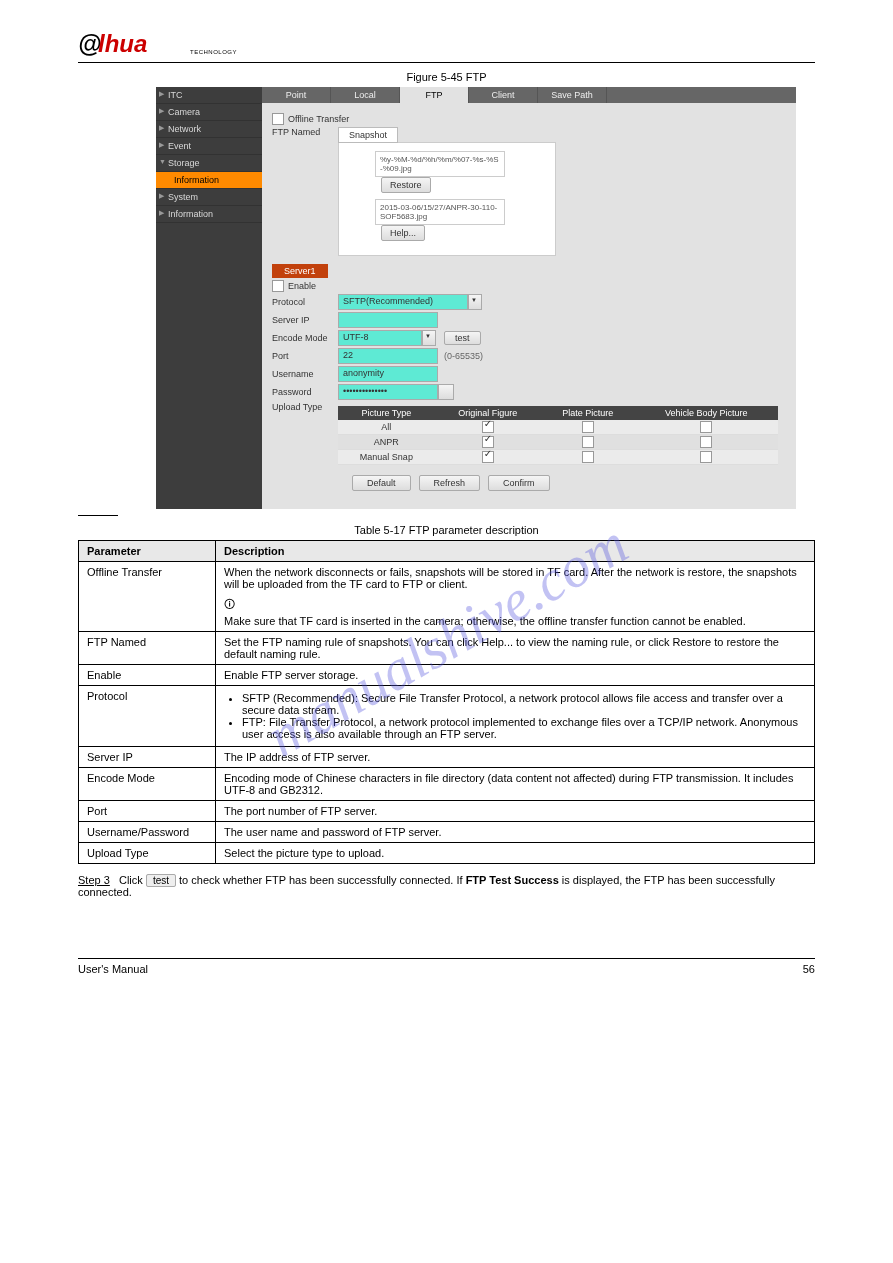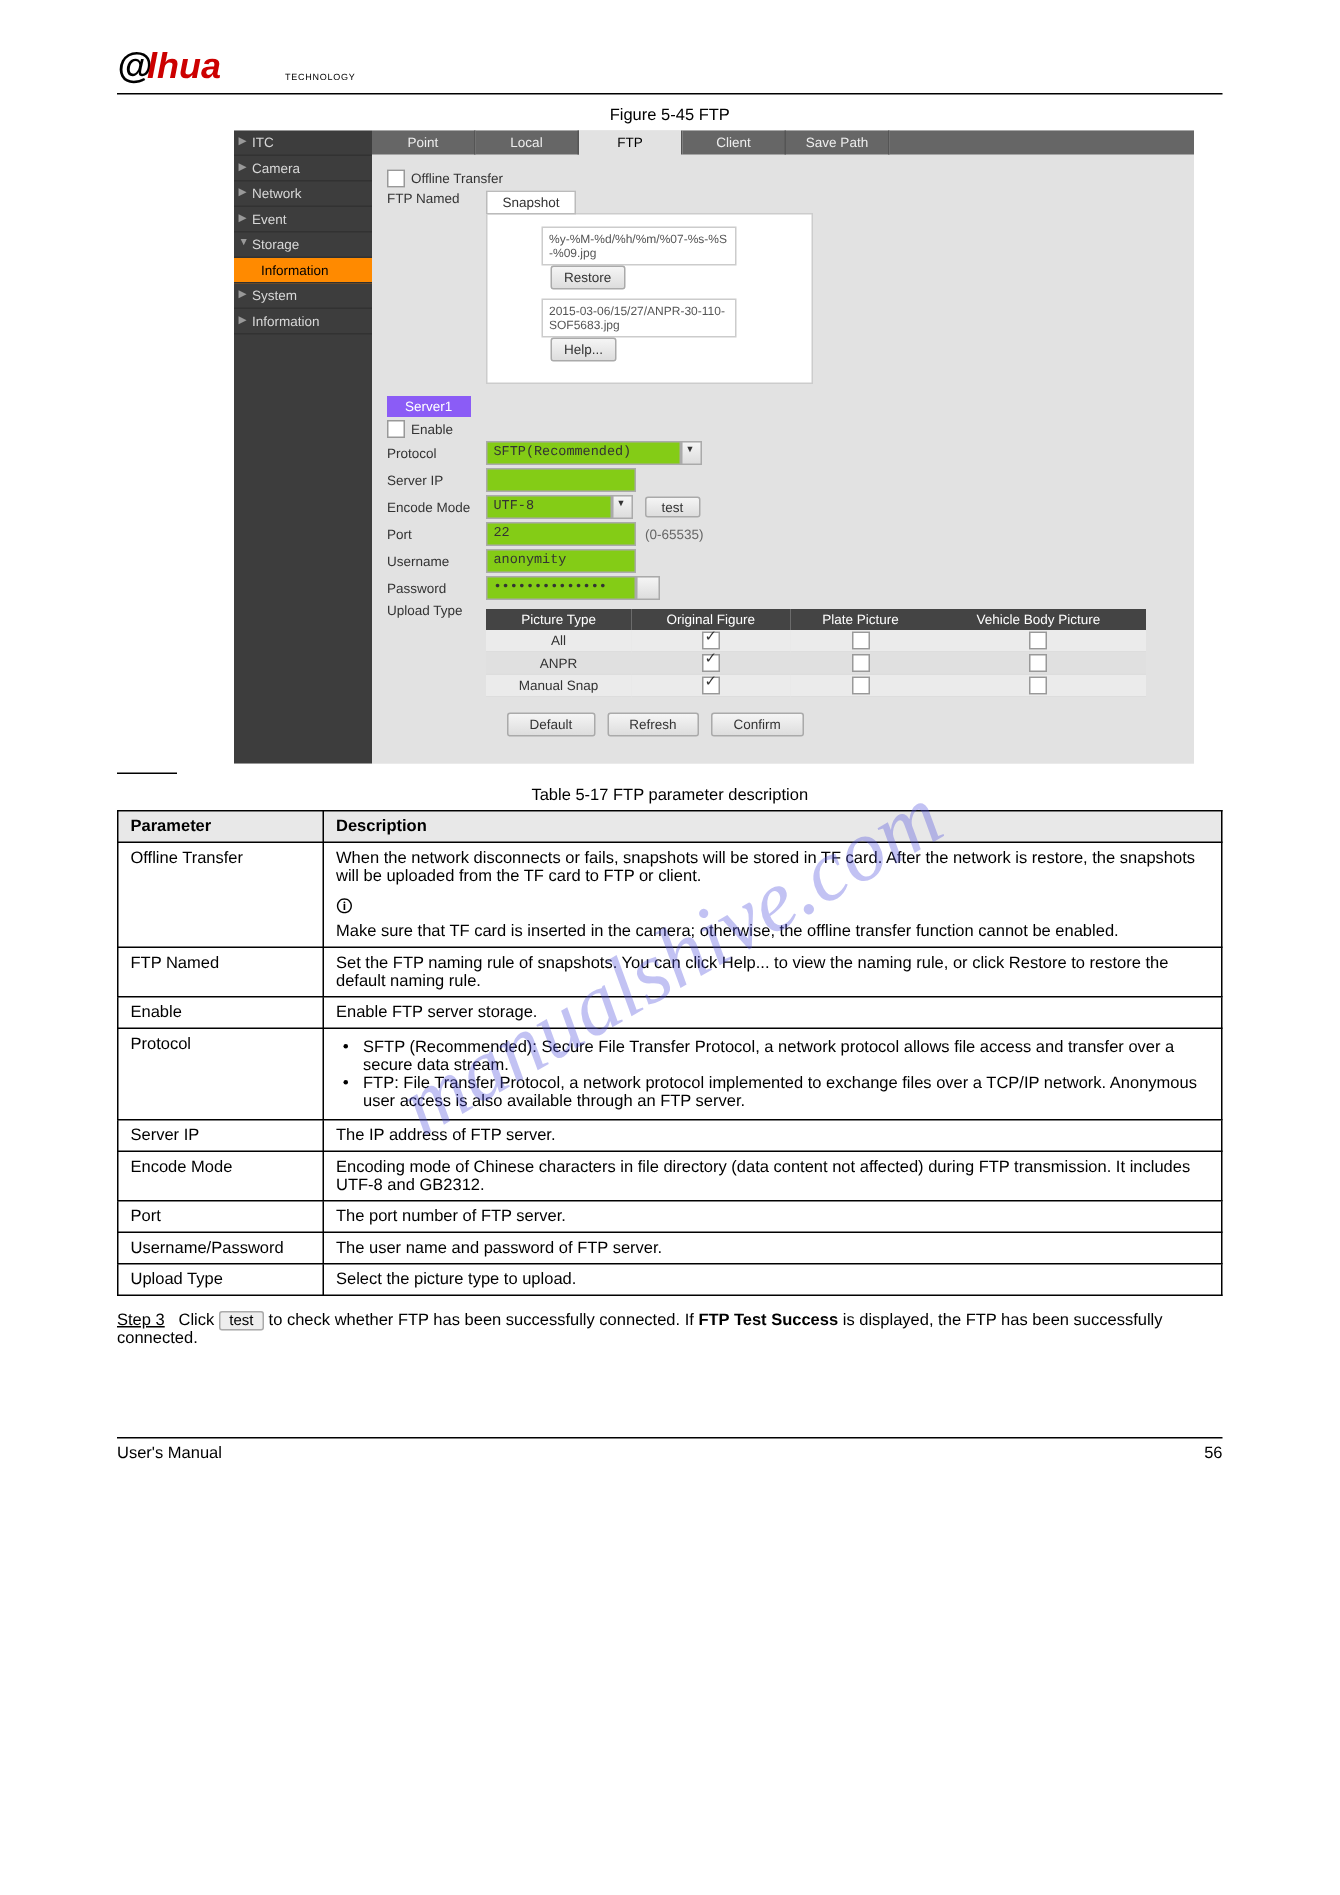--- a/index.html
+++ b/index.html
@@ -42,21 +42,21 @@
     margin: 4px 0 6px 0;
     width: 640px;
     margin-left: 78px;
     position: relative;
     background: #e5e5e5;
     font-size: 9px;
     color: #333;
   }
   .shot-inner { display: flex; }
   .sidebar {
-    width: 92px;
+    width: 106px;
     background: #3d3d3d;
     color: #d8d8d8;
   }
   .side-item {
     padding: 3px 6px 3px 12px;
     font-size: 9px;
     position: relative;
     border-bottom: 1px solid #323232;
   }
   .side-item::before {
@@ -130,36 +130,35 @@
     font-size: 9px;
     padding: 2px 8px;
     background: linear-gradient(#f5f5f5,#ddd);
     border: 1px solid #aaa;
     border-radius: 2px;
     vertical-align: top;
     margin-left: 6px;
   }
   .snap-row { margin-bottom: 6px; padding-left: 28px; }
   .server-tab {
-    background: #8b5cf6;
+    background: #c2410c;
     color: #fff;
     font-size: 9px;
     padding: 2px 12px;
     display: inline-block;
     margin-top: 6px;
   }
   .field-input {
-    background: #84cc16;
+    background: #5eead4;
     border: 1px solid #aaa;
     font-size: 9px;
     padding: 1px 4px;
     width: 90px;
     height: 12px;
     box-sizing: content-box;
-    font-family: Liberation Mono, monospace;
   }
   .sel { width: 120px; }
   .dd-arrow {
     display: inline-block;
     width: 12px;
     height: 14px;
     border: 1px solid #aaa;
     background: linear-gradient(#f5f5f5,#ddd);
     vertical-align: top;
     position: relative;

